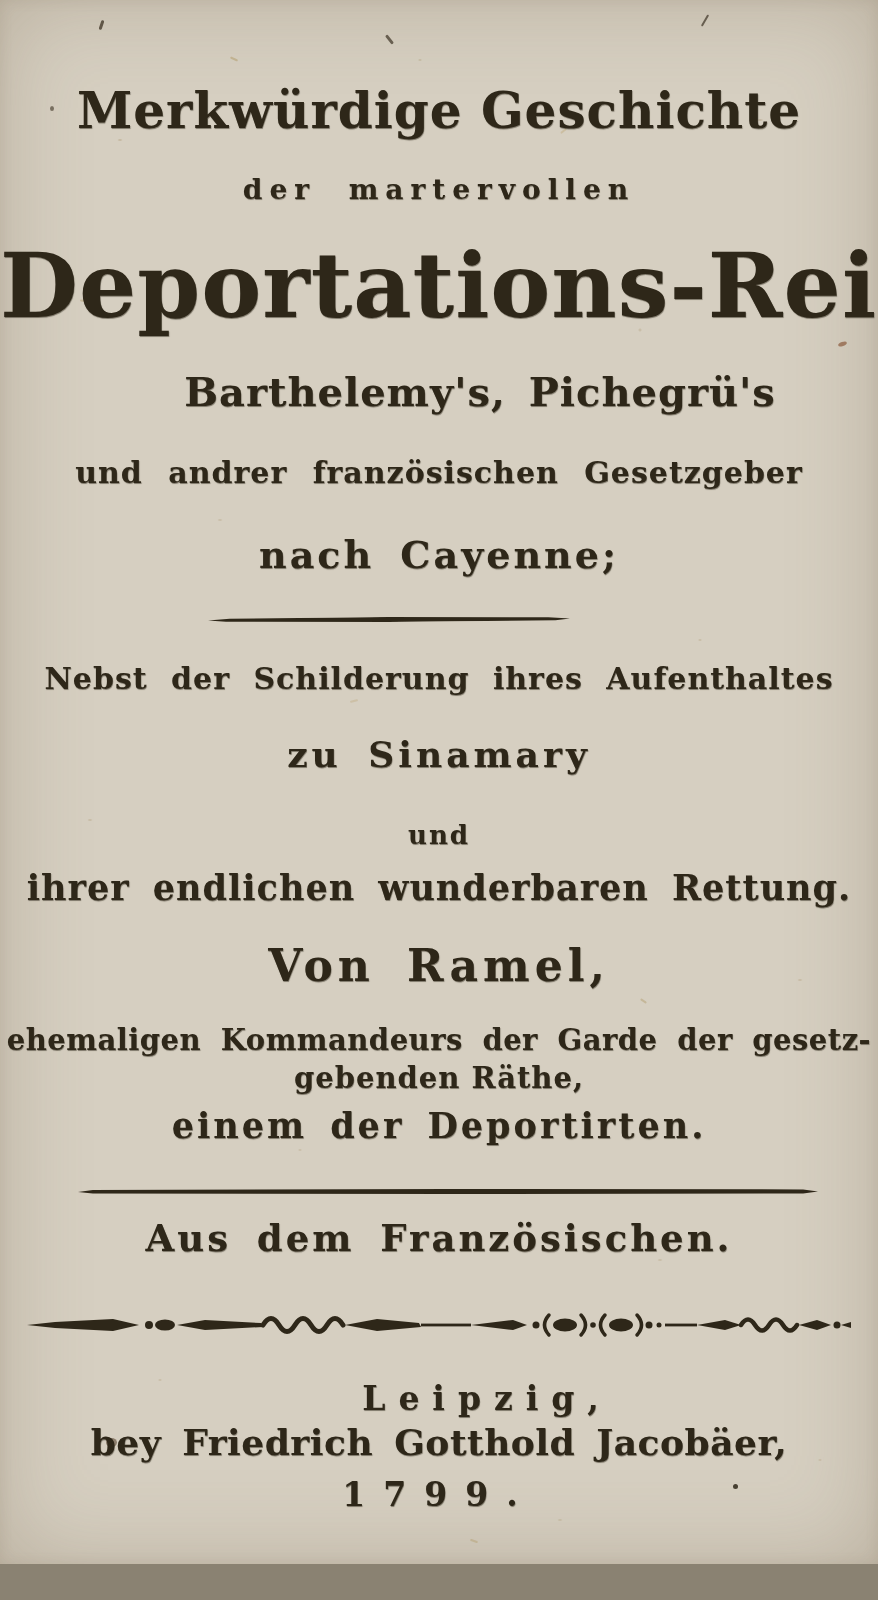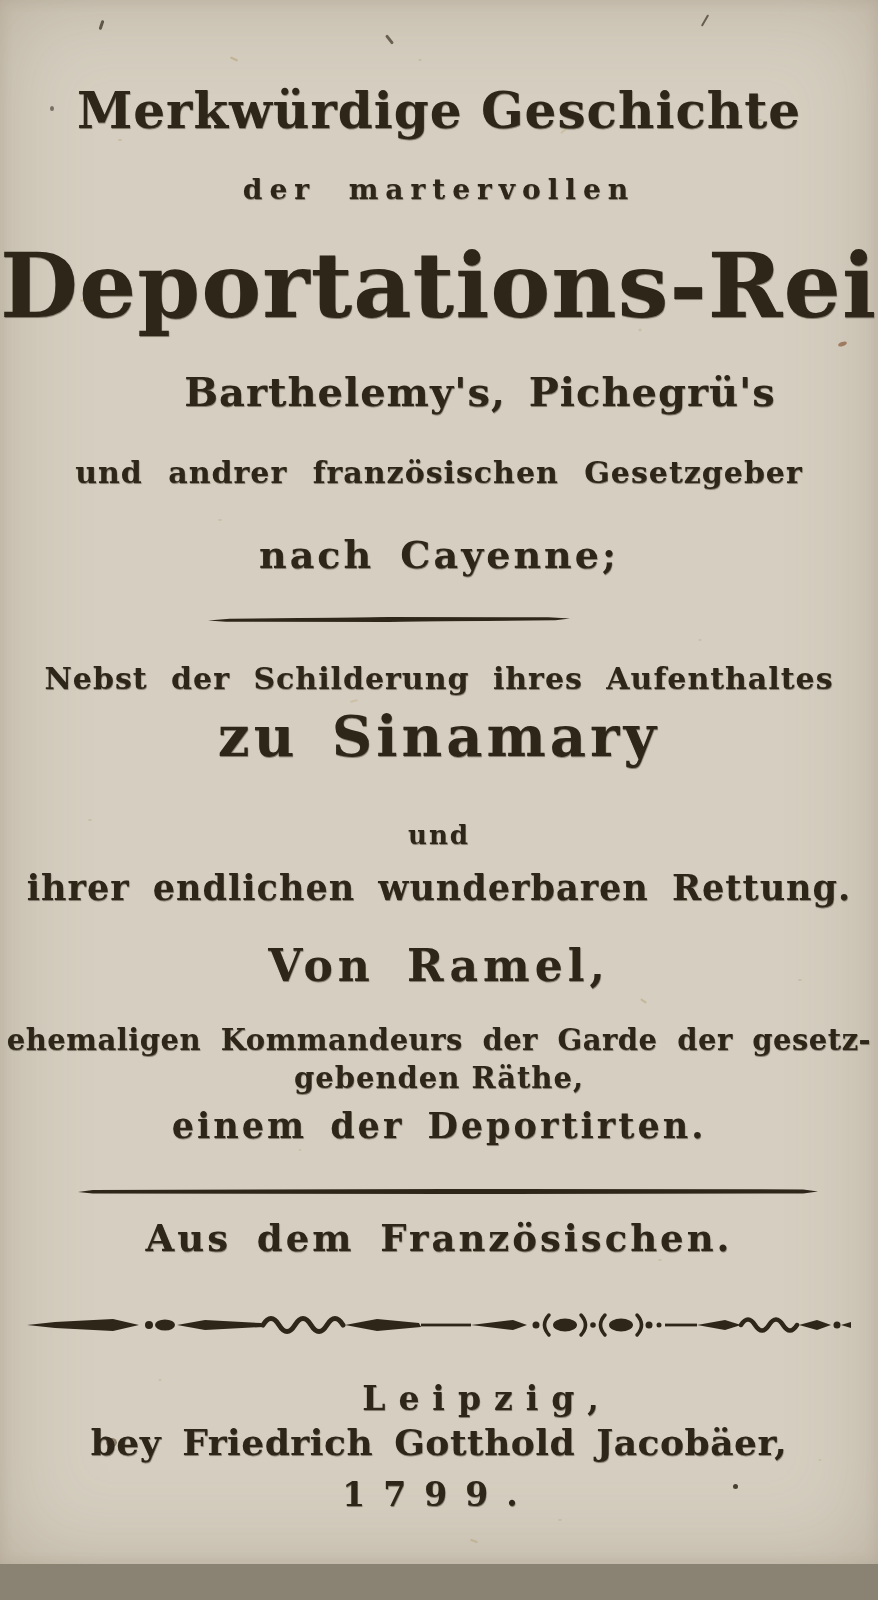--- a/index.html
+++ b/index.html
@@ -42,21 +42,21 @@
     white-space:nowrap;
     text-shadow:0.5px 0.6px 0.7px rgba(46,39,25,.5);
   }
   .l-head1   {top:86px;  font-size:50px;letter-spacing:1px;}
   .l-head2   {top:176px; font-size:28px;letter-spacing:7px;word-spacing:16px;}
   .l-main    {top:240px; font-size:90px;letter-spacing:1px;}
   .l-names   {top:372px; font-size:40px;letter-spacing:1px;word-spacing:8px;margin-left:41px;}
   .l-sub1    {top:458px; font-size:30px;letter-spacing:1px;word-spacing:14px;}
   .l-sub2    {top:536px; font-size:38px;letter-spacing:3px;word-spacing:10px;}
   .l-nebst   {top:664px; font-size:30px;letter-spacing:1px;word-spacing:12px;}
-  .l-place   {top:708px; font-size:56px;letter-spacing:4px;word-spacing:10px;}
+  .l-place   {top:736px; font-size:36px;letter-spacing:4px;word-spacing:10px;}
   .l-und     {top:822px; font-size:26px;letter-spacing:2px;}
   .l-rettung {top:870px; font-size:35px;letter-spacing:1px;word-spacing:10px;}
   .l-author  {top:944px; font-size:44px;letter-spacing:5px;word-spacing:12px;}
   .l-desc1   {top:1026px;font-size:29px;letter-spacing:0.5px;word-spacing:9px;}
   .l-desc2   {top:1064px;font-size:29px;letter-spacing:1px;}
   .l-deport  {top:1108px;font-size:35px;letter-spacing:3px;word-spacing:8px;}
   .l-franz   {top:1220px;font-size:37px;letter-spacing:3px;word-spacing:10px;}
   .l-city    {top:1382px;font-size:33px;letter-spacing:13px;padding-left:48px;}
   .l-pub     {top:1424px;font-size:36px;letter-spacing:0.5px;word-spacing:8px;}
   .l-year    {top:1478px;font-size:33px;letter-spacing:18px;}

